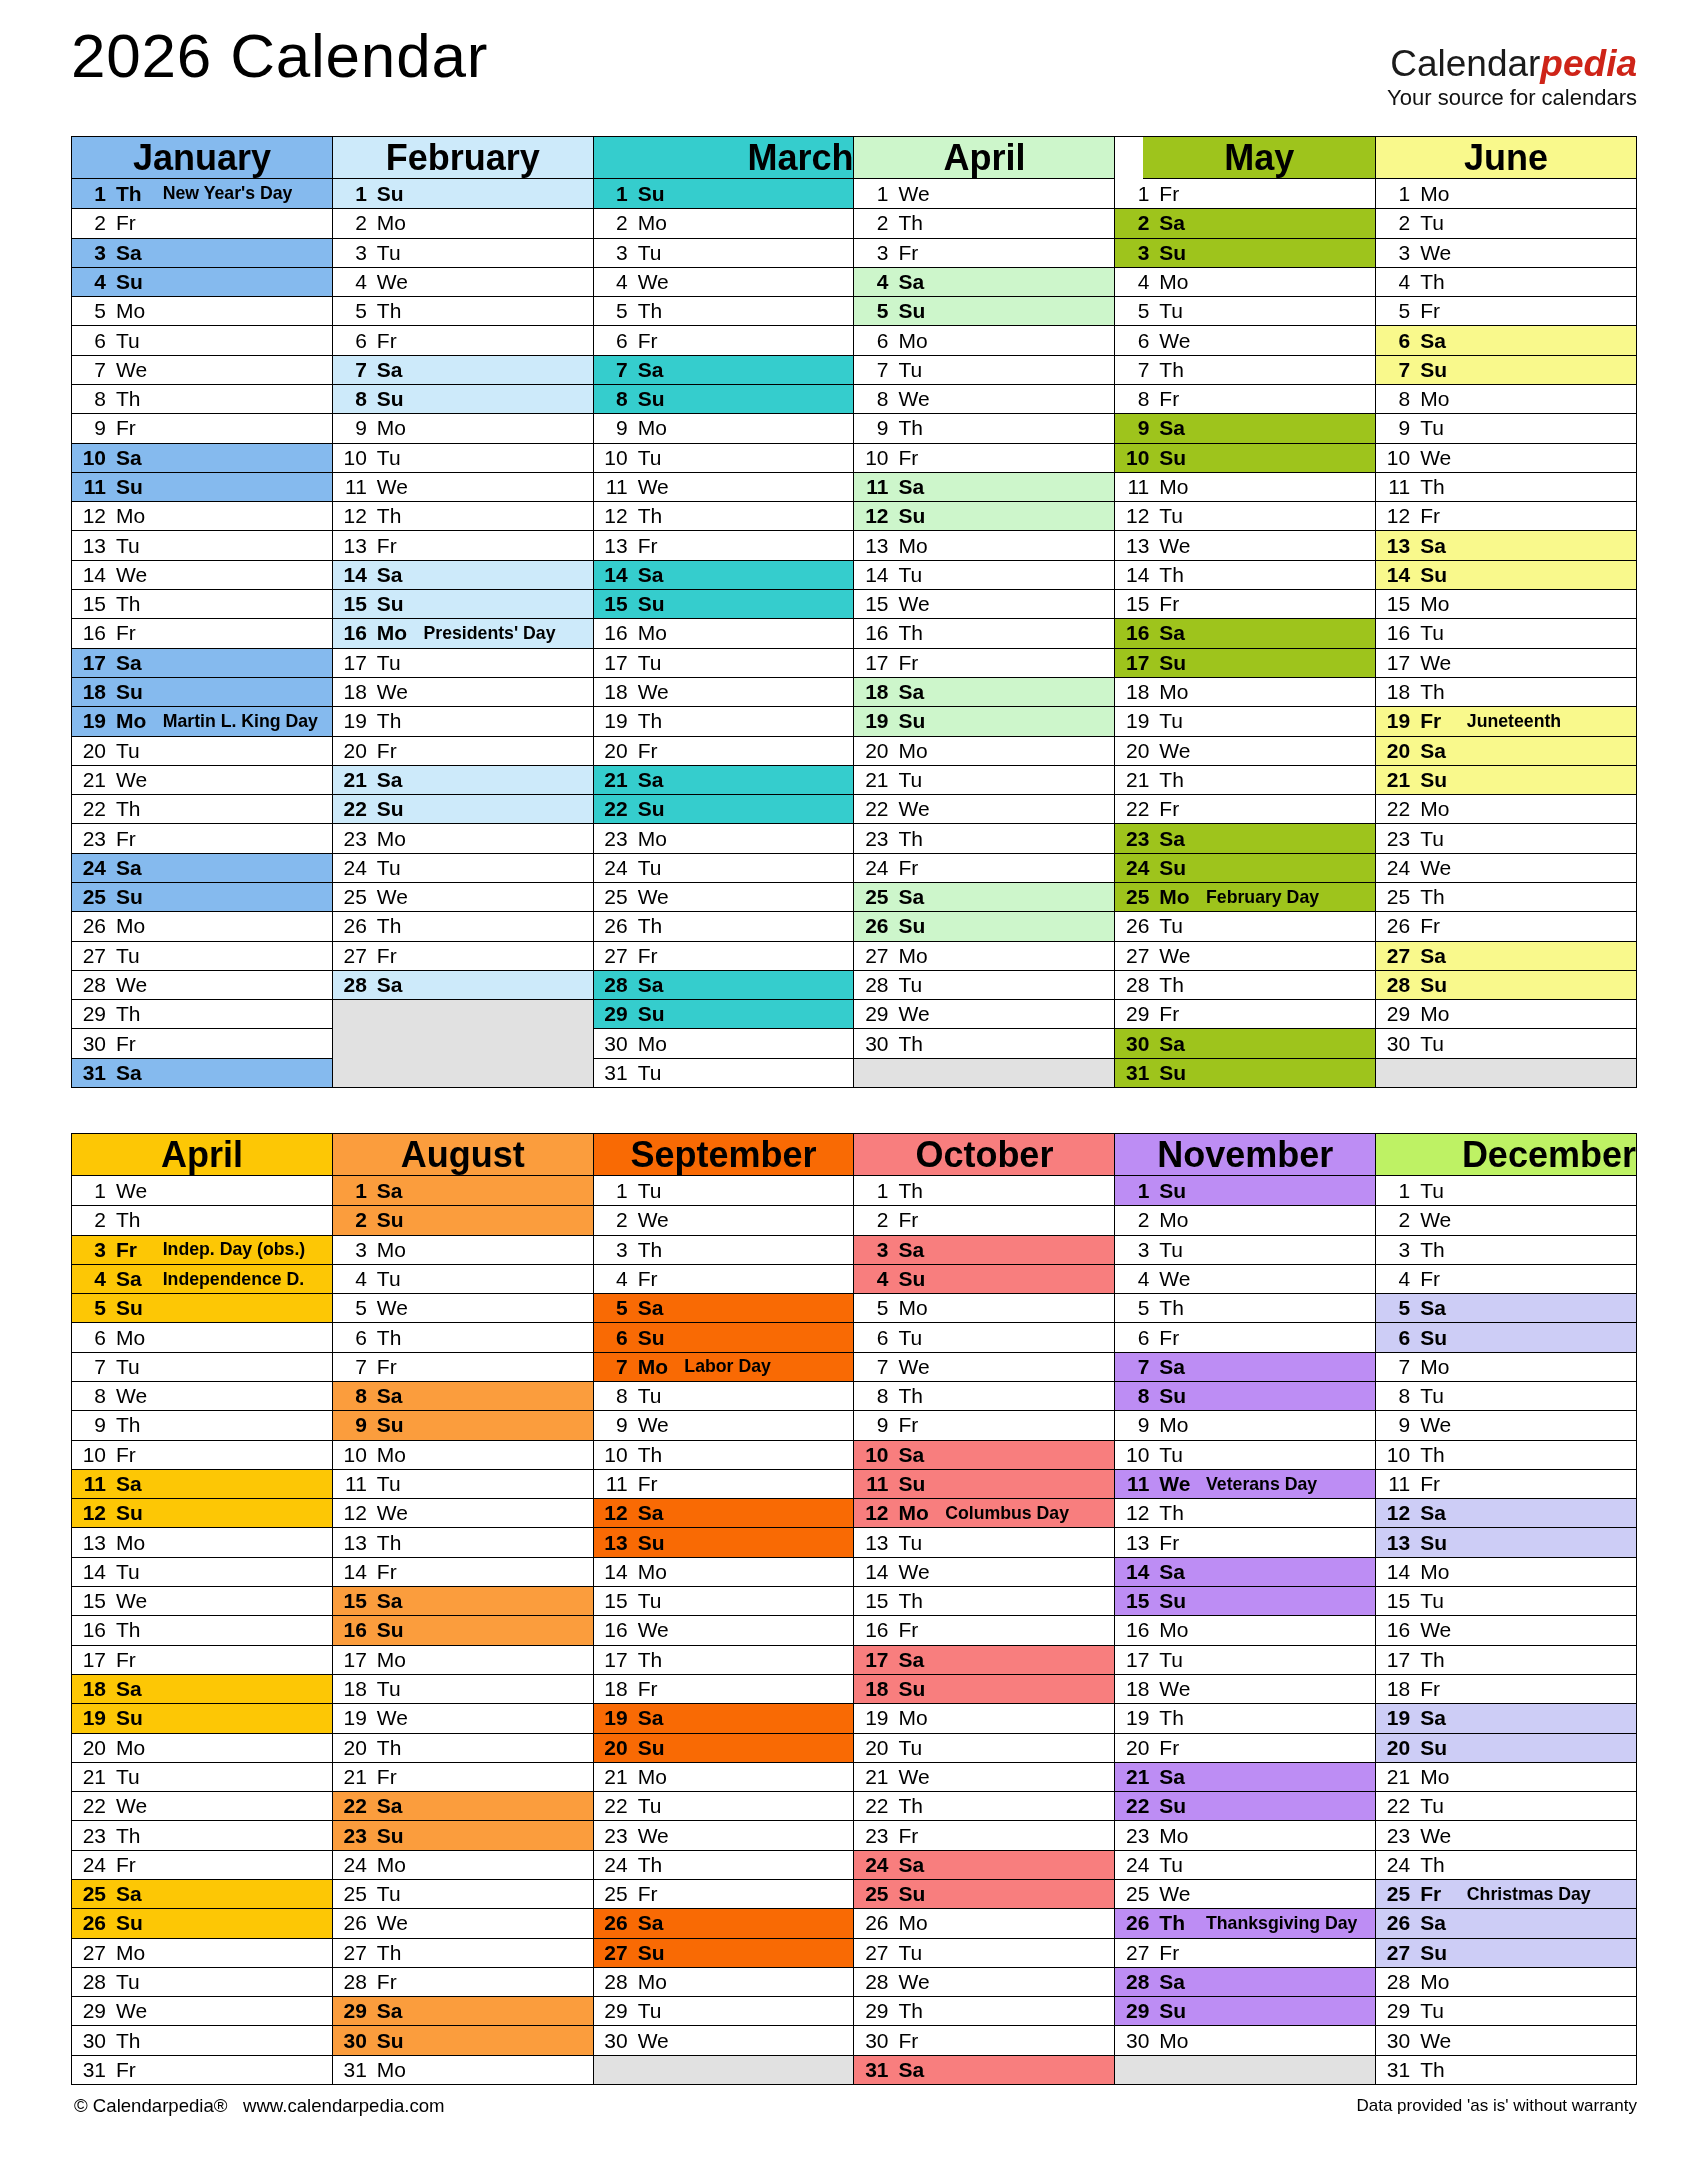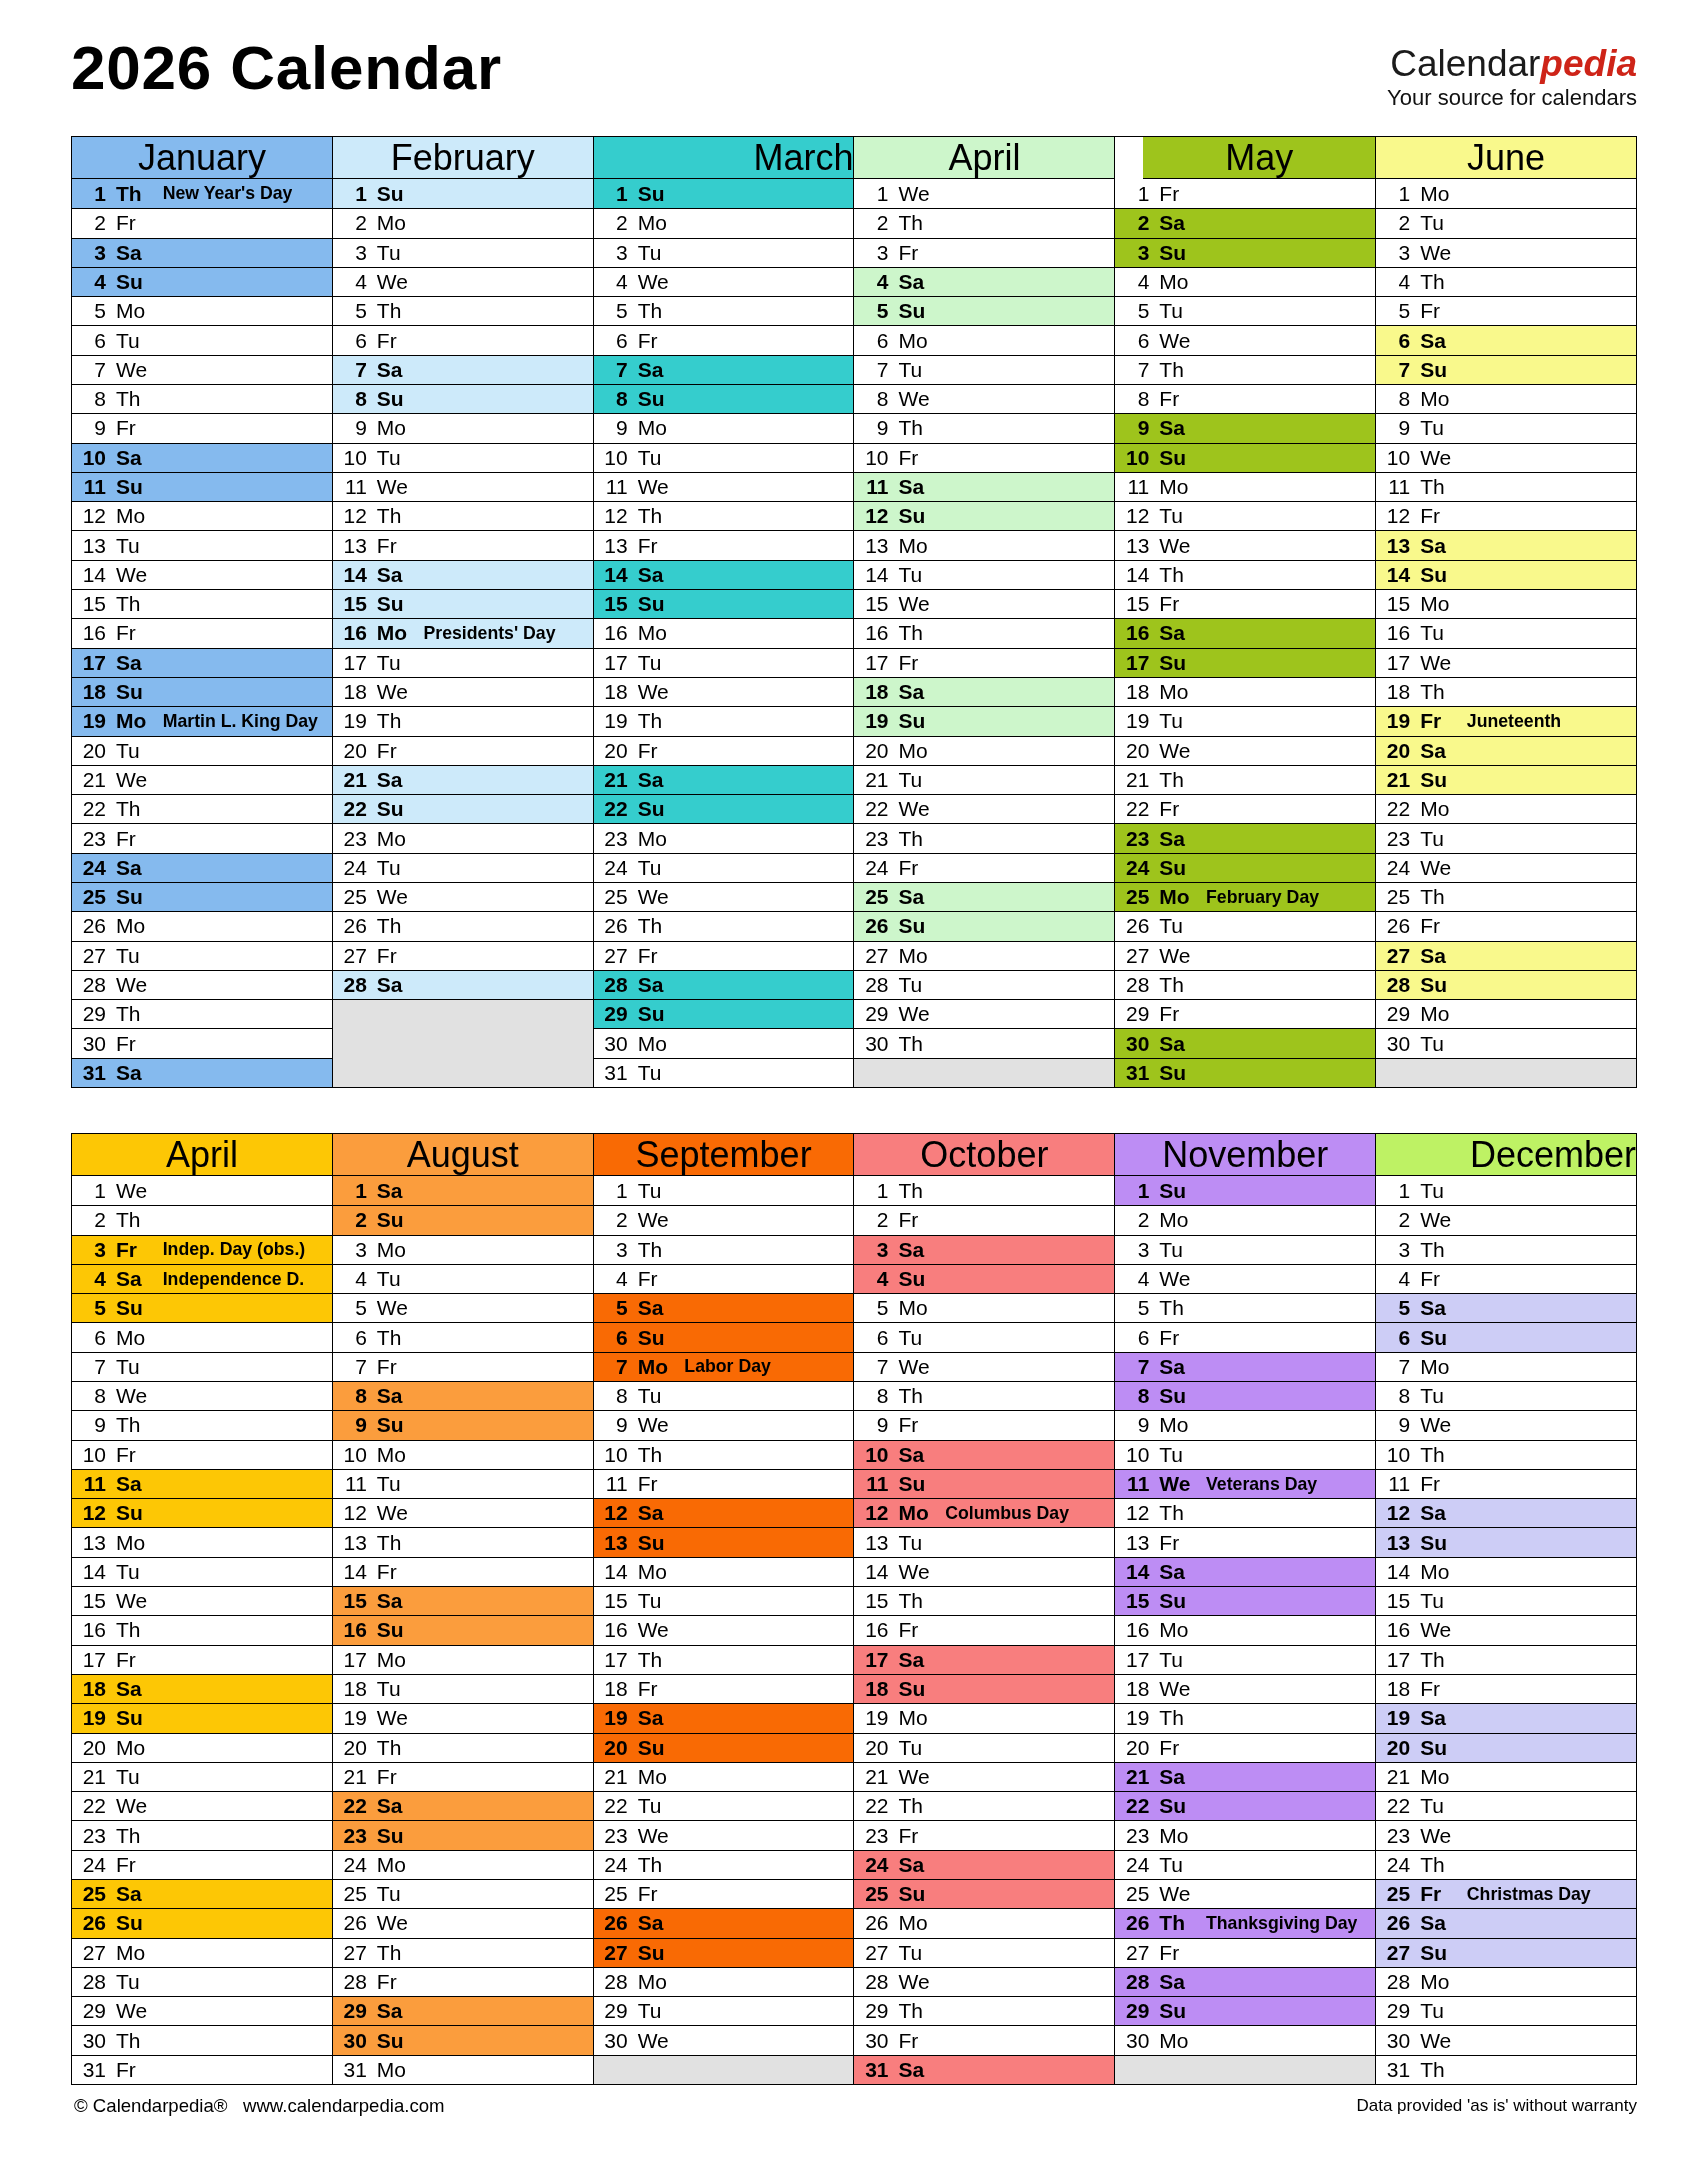--- a/index.html
+++ b/index.html
@@ -1,39 +1,39 @@
 <!DOCTYPE html>
 <html style="font-size:13.5px"><head>
 <meta charset="utf-8">
 <style>
   html,body{margin:0;padding:0;}
   body{
     width:1708px;height:2159px;position:relative;background:#ffffff;
     font-family:"Liberation Sans",sans-serif;color:#000;overflow:hidden;
   }
   .page-title{
-    position:absolute;left:71px;top:32px;
-    font-size:62px;font-weight:bold;letter-spacing:0.8px;white-space:nowrap;
+    position:absolute;left:71px;top:20px;
+    font-size:62px;font-weight:normal;letter-spacing:0.8px;white-space:nowrap;
   }
   .logo{position:absolute;right:71px;top:44px;text-align:right;line-height:1.1;}
   .logo-line1{font-size:37px;}
   .logo-prefix{color:#1b1b1b;}
   .logo-suffix{font-weight:bold;font-style:italic;}
   .logo-tagline{font-size:22px;margin-top:1.7px;color:#111;}
   .half{
     position:absolute;left:71px;width:1566px;
     display:flex;border:1.7px solid #000;box-sizing:border-box;background:#fff;
   }
   .half-top{top:136px;}
   .half-bottom{top:1133px;}
   .month-col{flex:1 1 0;min-width:0;border-left:1.7px solid #000;box-sizing:border-box;}
   .month-col:first-child{border-left:none;}
   .month-header{
     height:42px;line-height:42px;text-align:center;
-    font-size:36px;font-weight:normal;border-bottom:1.7px solid #000;box-sizing:border-box;
+    font-size:36px;font-weight:bold;border-bottom:1.7px solid #000;box-sizing:border-box;
     white-space:nowrap;overflow:hidden;
   }
   .rows{display:grid;grid-template-rows:repeat(31,1fr);height:908px;}
   .day-row{
     display:flex;align-items:center;border-top:1.7px solid #000;box-sizing:border-box;
     overflow:hidden;white-space:nowrap;
   }
   .day-row:first-child{border-top:none;}
   .num{flex:none;width:34px;text-align:right;font-size:21px;}
   .wd{flex:none;width:40px;margin-left:10px;font-size:21px;}

